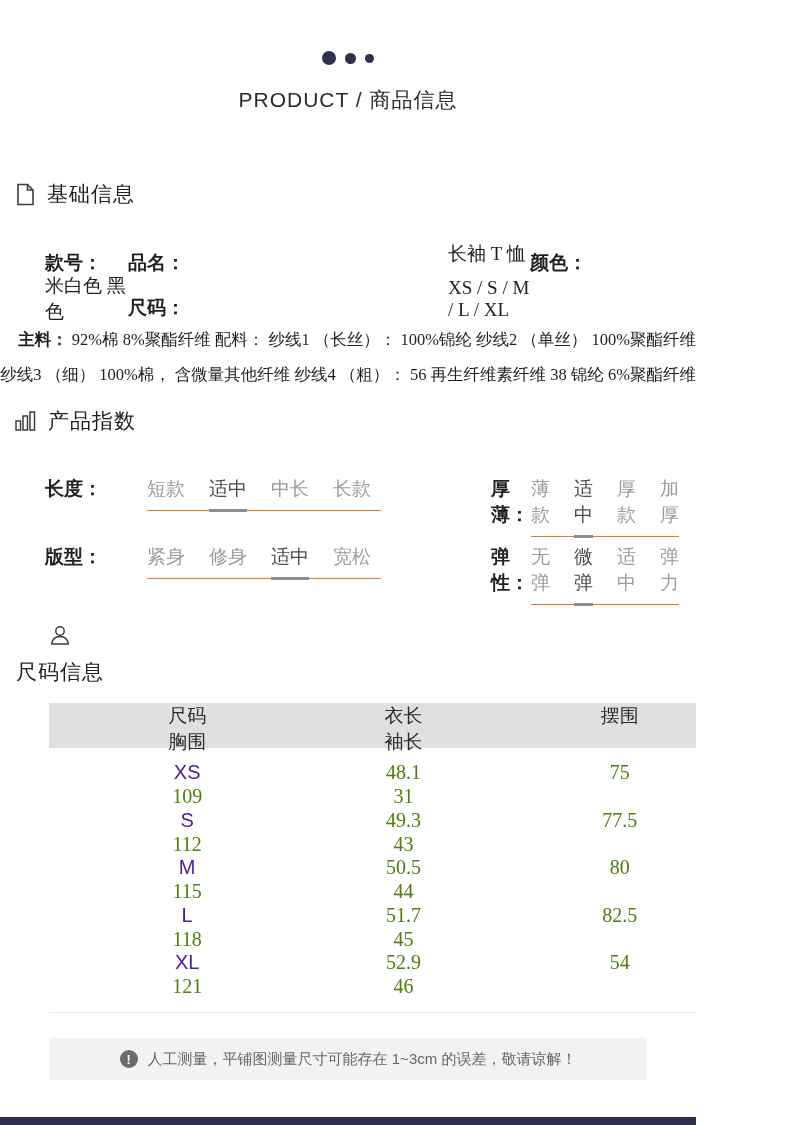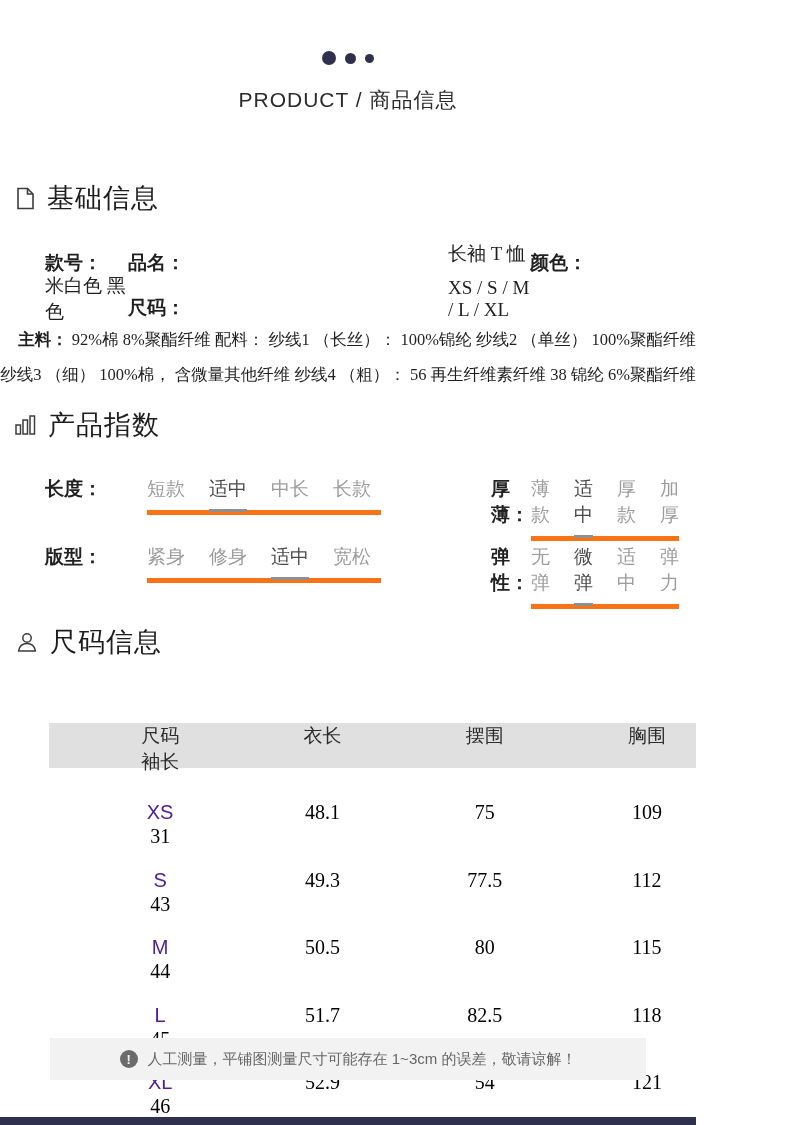--- a/index.html
+++ b/index.html
@@ -12,56 +12,56 @@
   .dot.d1{width:14px;height:14px;}
   .dot.d2{width:11px;height:11px;}
   .dot.d3{width:9px;height:9px;}
 
   
   .page-title{position:absolute;top:86px;left:0;width:100%;text-align:center;
               font-size:21px;letter-spacing:1px;color:#2b2b2b;font-weight:500;}
 
   
   .sec-head{position:absolute;display:flex;align-items:center;gap:12px;}
-  .sec-head .txt{font-size:27px;font-weight:500;color:#1d1d1d;letter-spacing:1px;}
+  .sec-head .txt{font-size:21px;font-weight:500;color:#1d1d1d;letter-spacing:1px;}
   .sec-head svg{display:block;}
   .sh-basic{top:180px;left:16px;}
   .sh-index{top:407px;left:14px;}
-  .sh-size{top:624px;left:16px;}
+  .sh-size{top:624px;left:16px;flex-direction:column;}
 
   
   .fields{position:absolute;top:231px;left:45px;right:0;display:grid;
           grid-template-columns:83px 320px 82px 1fr;grid-auto-rows:45px;align-items:center;
           font-family:"Liberation Serif","DejaVu Serif",serif;font-size:19px;color:#1f1f1f;}
   .fields .lab{font-weight:700;margin-top:19px;}
 
   
   .material{position:absolute;top:322px;left:0;right:0;text-align:right;
             font-family:"Liberation Serif","DejaVu Serif",serif;font-size:16.5px;color:#1f1f1f;
             line-height:35px;white-space:nowrap;}
   .material .lab{font-weight:700;}
 
   
   .index-grid{position:absolute;top:470px;left:45px;right:25px;display:grid;
               grid-template-columns:102px 301px 83px 1fr;grid-auto-rows:68px;}
   .idx-label{font-size:19px;font-weight:700;color:#222;padding-top:6px;line-height:26px;}
-  .opts{display:flex;gap:24px;border-bottom:5px solid #f97316;height:min-content;
+  .opts{display:flex;gap:24px;border-bottom:1px solid #f97316;height:min-content;
         padding-top:6px;align-self:start;}
   .opts.left{width:234px;}
   .opt{font-size:19px;color:#9B9B9B;line-height:26px;padding-bottom:7px;}
   .opt.selected{color:#4A4A4A;border-bottom:3px solid #8F8F8F;margin-bottom:-2px;}
 
   
   .size-table{position:absolute;top:703px;left:49px;width:709px;border-bottom:1px solid #E8E8E8;}
-  .trow{display:grid;grid-template-columns:repeat(4,1fr);padding:0 30px;text-align:center;align-items:center;margin-top:20px;}
+  .trow{display:grid;grid-template-columns:repeat(3,1fr);padding:0 30px;text-align:center;align-items:center;}
   .thead{background:#E0E0E0;height:45px;font-size:19px;color:#2b2b2b;}
   .tbody{padding-top:13px;padding-bottom:13px;}
   .tbody .trow{height:47.5px;padding:0 30px;}
   .cell-size{font-size:20px;color:#4c1d95;}
-  .cell-num{font-family:"Liberation Serif","DejaVu Serif",serif;font-size:20px;color:#000000;}
+  .cell-num{font-family:"Liberation Serif","DejaVu Serif",serif;font-size:20px;color:#4d7c0f;}
 
   
   .footer-note{position:absolute;top:1038px;left:50%;transform:translateX(-50%);
                width:596px;height:42px;background:#F2F2F2;display:flex;align-items:center;
                justify-content:center;gap:10px;}
   .excl{width:18px;height:18px;border-radius:50%;background:#6B6B6B;color:#F2F2F2;
         font-size:13px;font-weight:700;display:flex;align-items:center;justify-content:center;line-height:1;}
   .footer-note .txt{font-size:15px;color:#666;text-align:center;}
 
   

